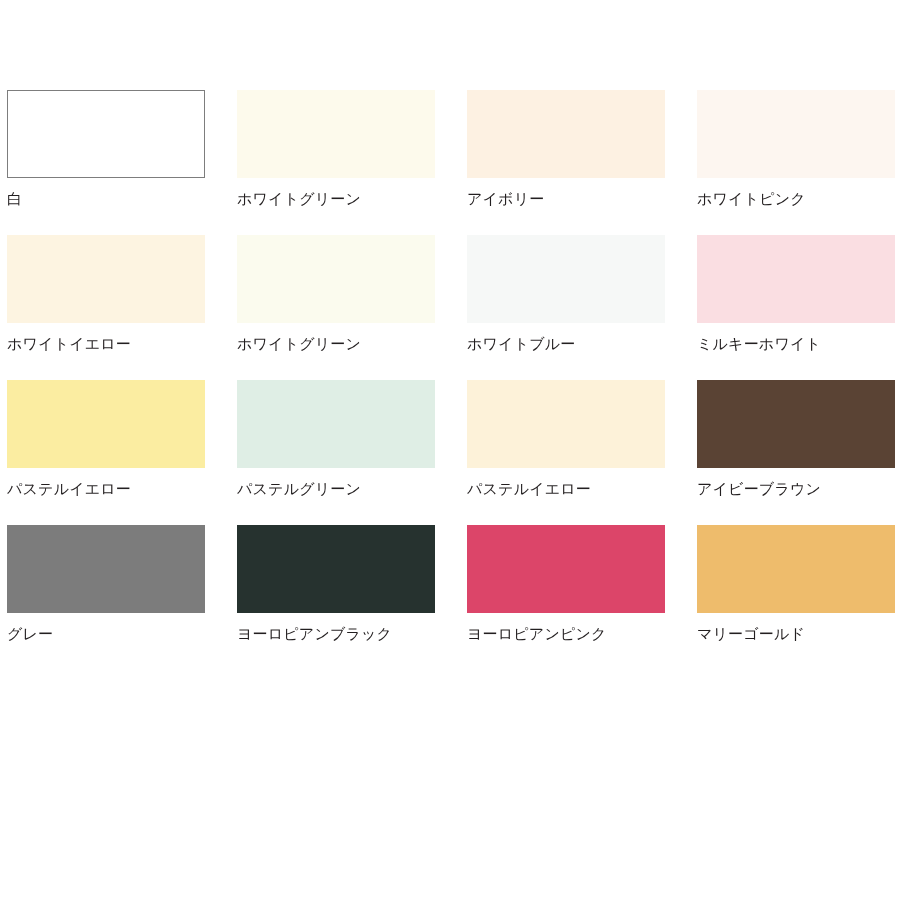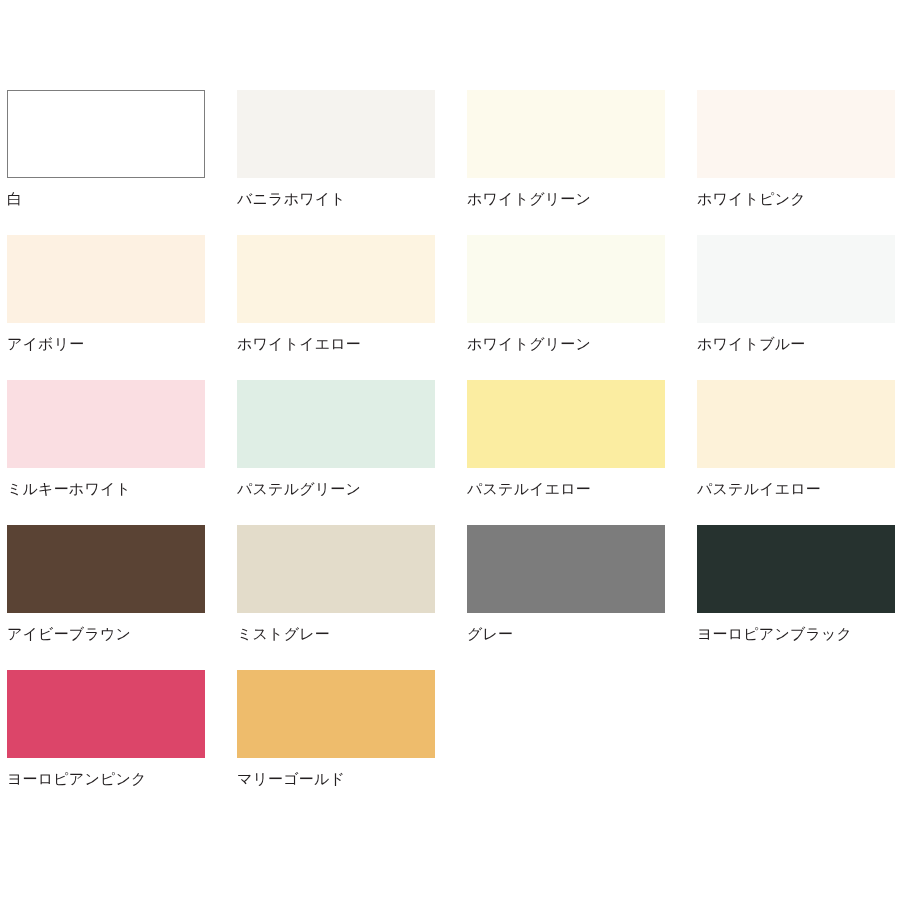--- a/index.html
+++ b/index.html
@@ -67,70 +67,62 @@
 </head>
 <body>
 
 <div id="swatch-sheet" style="background-color: rgb(255, 255, 255); color: rgb(35, 31, 32);">
   <div class="swatch-grid" style="grid-template-columns: repeat(4, 198px);">
       <div class="swatch-cell">
     <span class="swatch-chip bordered" style="background-color: rgb(255, 255, 255);"></span>
     <span class="swatch-label">白</span>
   </div>
       <div class="swatch-cell">
-    <span class="swatch-chip" style="background-color: rgb(245, 243, 239);"></span>
-    <span class="swatch-label">バニラホワイト</span>
-  </div>
-      <div class="swatch-cell">
     <span class="swatch-chip" style="background-color: rgb(253, 250, 236);"></span>
     <span class="swatch-label">ホワイトグリーン</span>
   </div>
       <div class="swatch-cell">
+    <span class="swatch-chip" style="background-color: rgb(253, 241, 226);"></span>
+    <span class="swatch-label">アイボリー</span>
+  </div>
+      <div class="swatch-cell">
     <span class="swatch-chip" style="background-color: rgb(253, 246, 240);"></span>
     <span class="swatch-label">ホワイトピンク</span>
-  </div>
-      <div class="swatch-cell">
-    <span class="swatch-chip" style="background-color: rgb(253, 241, 226);"></span>
-    <span class="swatch-label">アイボリー</span>
   </div>
       <div class="swatch-cell">
     <span class="swatch-chip" style="background-color: rgb(253, 244, 225);"></span>
     <span class="swatch-label">ホワイトイエロー</span>
   </div>
       <div class="swatch-cell">
     <span class="swatch-chip" style="background-color: rgb(251, 251, 238);"></span>
     <span class="swatch-label">ホワイトグリーン</span>
   </div>
       <div class="swatch-cell">
     <span class="swatch-chip" style="background-color: rgb(246, 248, 247);"></span>
     <span class="swatch-label">ホワイトブルー</span>
   </div>
       <div class="swatch-cell">
     <span class="swatch-chip" style="background-color: rgb(250, 222, 226);"></span>
     <span class="swatch-label">ミルキーホワイト</span>
   </div>
       <div class="swatch-cell">
+    <span class="swatch-chip" style="background-color: rgb(251, 237, 161);"></span>
+    <span class="swatch-label">パステルイエロー</span>
+  </div>
+      <div class="swatch-cell">
     <span class="swatch-chip" style="background-color: rgb(223, 238, 229);"></span>
     <span class="swatch-label">パステルグリーン</span>
-  </div>
-      <div class="swatch-cell">
-    <span class="swatch-chip" style="background-color: rgb(251, 237, 161);"></span>
-    <span class="swatch-label">パステルイエロー</span>
   </div>
       <div class="swatch-cell">
     <span class="swatch-chip" style="background-color: rgb(253, 242, 217);"></span>
     <span class="swatch-label">パステルイエロー</span>
   </div>
       <div class="swatch-cell">
     <span class="swatch-chip" style="background-color: rgb(90, 67, 52);"></span>
     <span class="swatch-label">アイビーブラウン</span>
-  </div>
-      <div class="swatch-cell">
-    <span class="swatch-chip" style="background-color: rgb(227, 220, 202);"></span>
-    <span class="swatch-label">ミストグレー</span>
   </div>
       <div class="swatch-cell">
     <span class="swatch-chip" style="background-color: rgb(124, 124, 124);"></span>
     <span class="swatch-label">グレー</span>
   </div>
       <div class="swatch-cell">
     <span class="swatch-chip" style="background-color: rgb(38, 50, 47);"></span>
     <span class="swatch-label">ヨーロピアンブラック</span>
   </div>
       <div class="swatch-cell">

